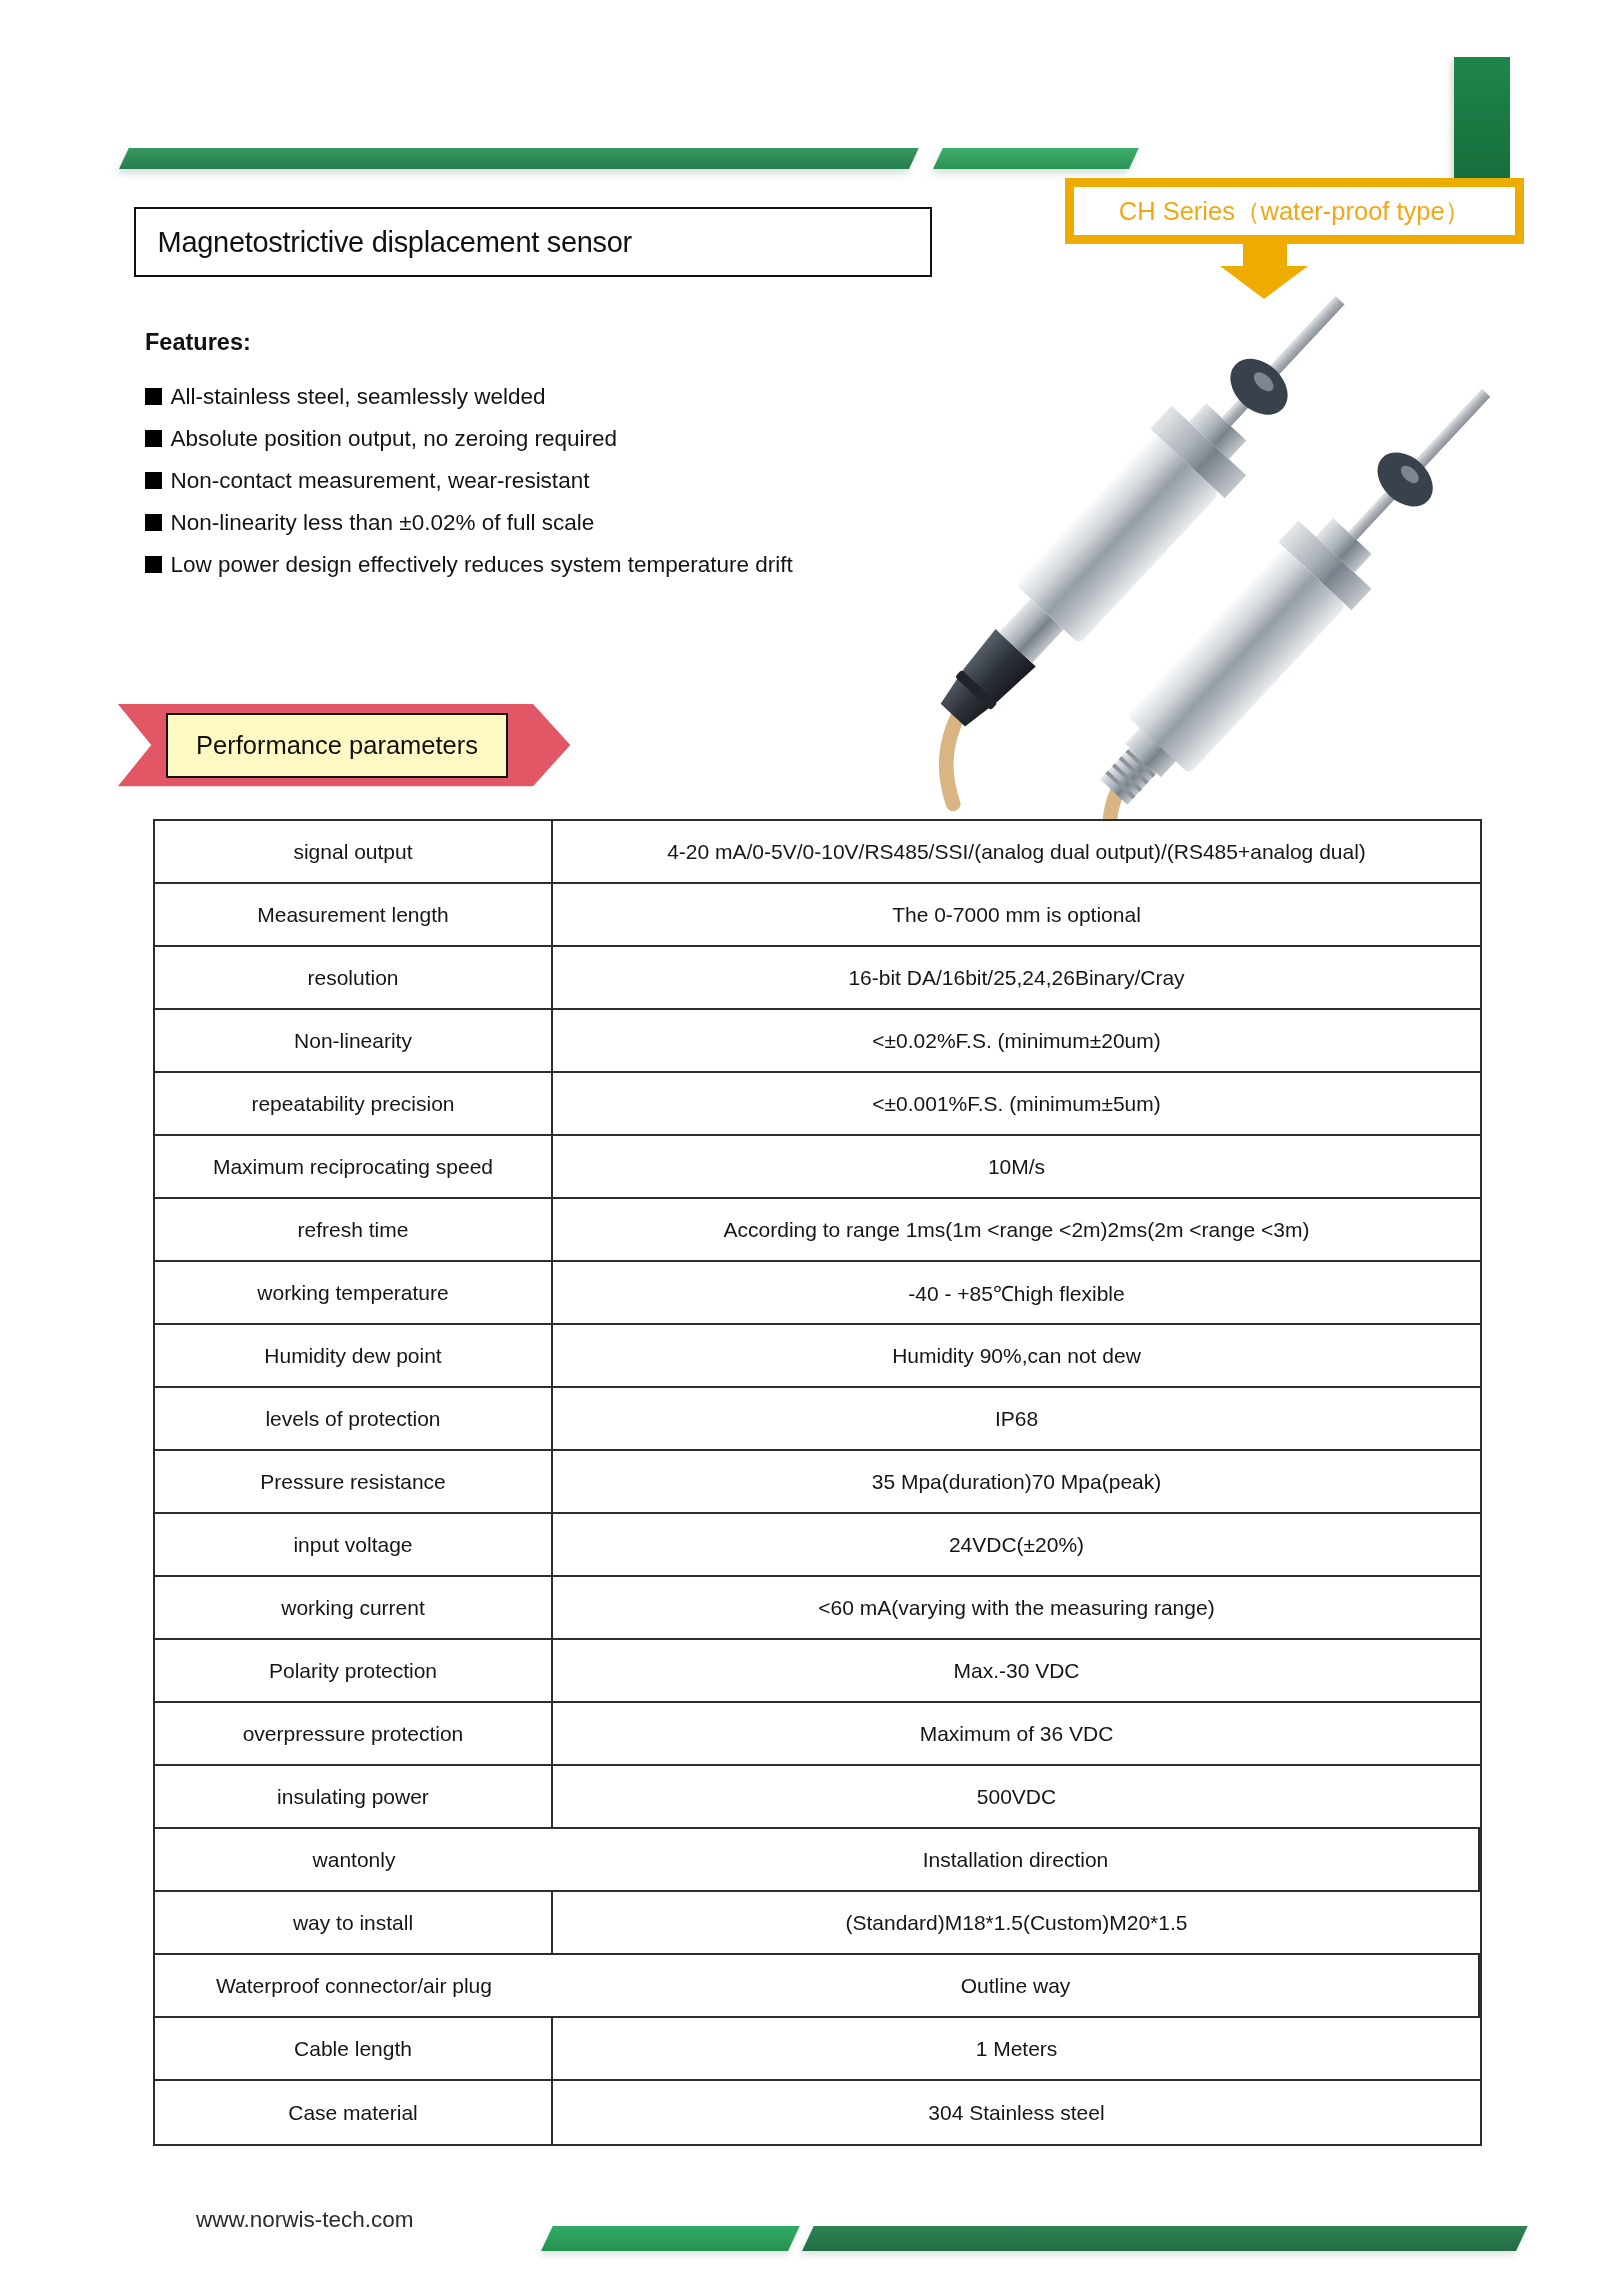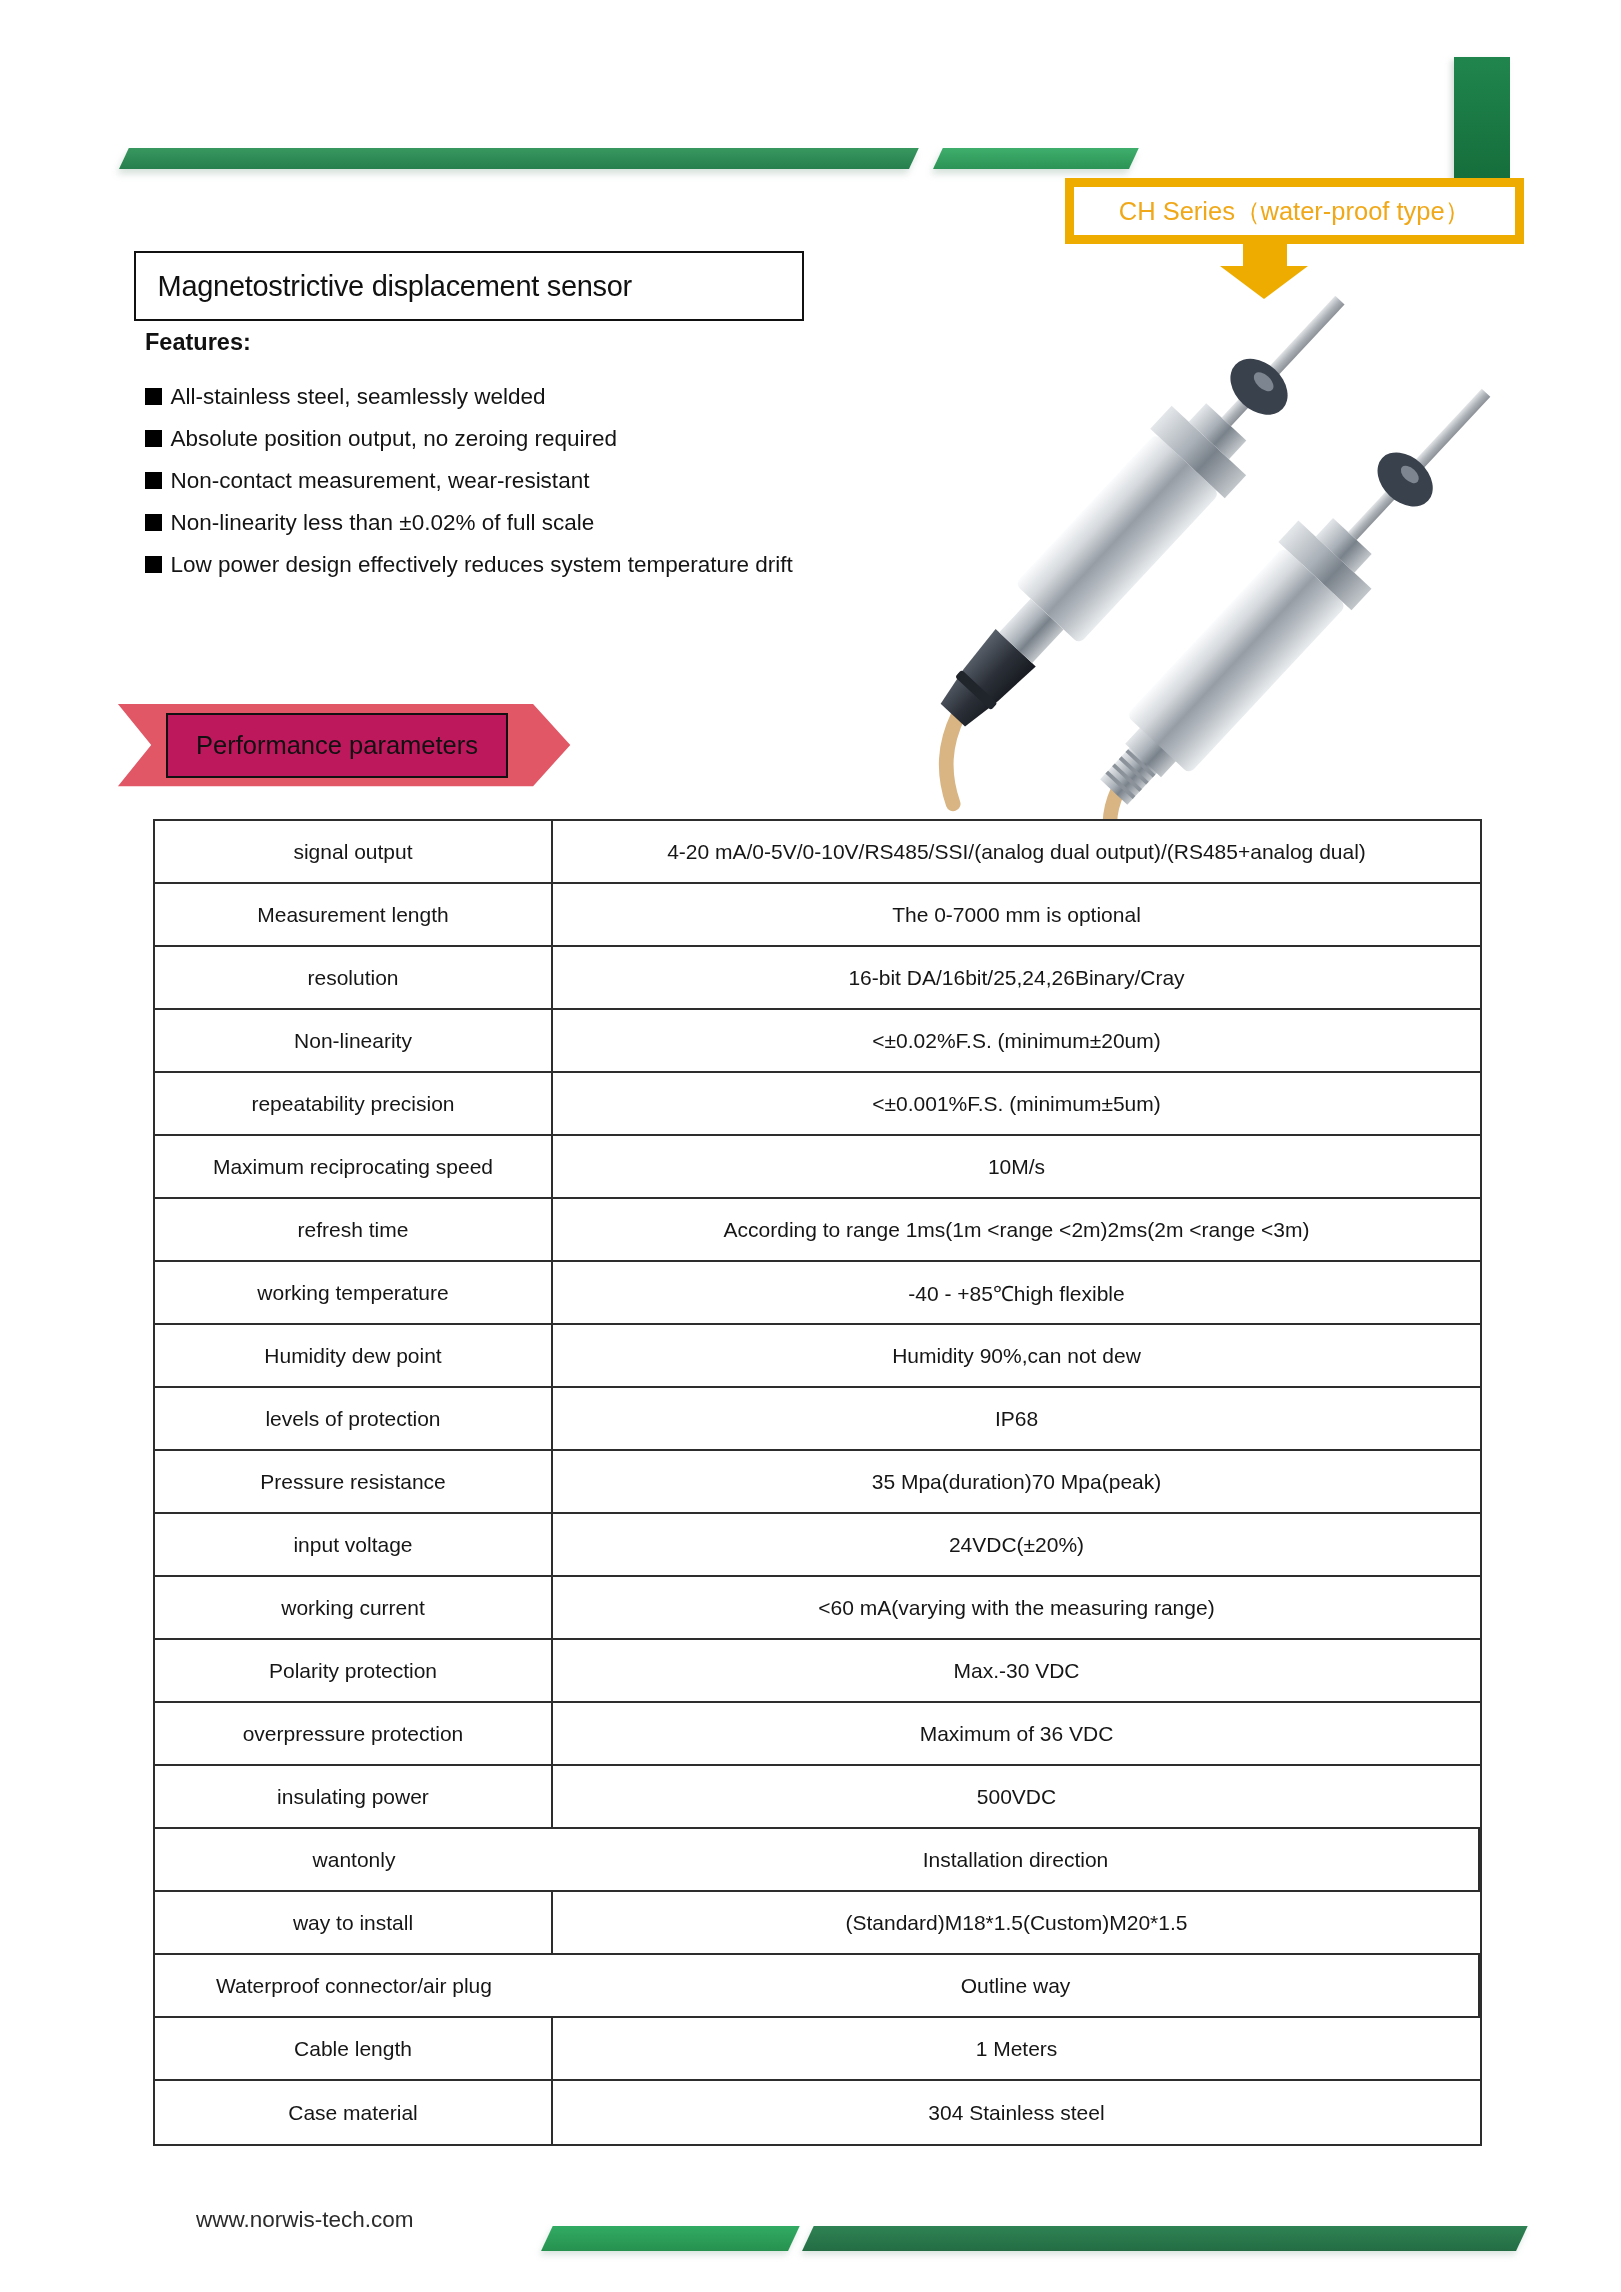--- a/index.html
+++ b/index.html
@@ -31,23 +31,23 @@
     transform:skewX(-25deg);
     box-shadow:0 4.9px 6.9px rgba(110,150,130,.28);
   }
   .green-block{
     position:absolute;left:1454px;top:57px;width:56px;height:123px;
     background:linear-gradient(180deg,#20854d 0%,#156e3b 100%);
     box-shadow:-2.9px 2.9px 5.9px rgba(90,120,100,.25);
   }
   
   .title-box{
-    position:absolute;left:134px;top:207px;width:670px;height:70px;
+    position:absolute;left:134px;top:207px;width:798px;height:70px;
     border:2.5px solid #111;background:#fff;
-    display:flex;align-items:center;padding-left:21.6px;margin-top:44px;
+    display:flex;align-items:center;padding-left:21.6px;
   }
   .title-box span{font-size:29px;letter-spacing:-0.3px;color:#111;}
   
   .series-box{
     position:absolute;left:1065px;top:178px;width:459px;height:66px;
     border:9.8px solid var(--amber);background:#fff;
     display:flex;align-items:center;justify-content:center;
   }
   .series-box span{font-size:25.5px;color:var(--amber-text);white-space:nowrap;}
   .series-arrow-stem{
@@ -68,21 +68,21 @@
   }
   .features .sq{
     width:16.7px;height:16.7px;background:#000;flex:0 0 16.7px;margin-right:8.8px;
   }
   
   .product-svg{position:absolute;left:882px;top:279px;}
   
   .ribbon-svg{position:absolute;left:114px;top:698px;}
   .ribbon-box{
     position:absolute;left:166px;top:713px;width:342px;height:65px;
-    border:2.9px solid #111;background:#be185d;
+    border:2.9px solid #111;background:#fef9c3;
     display:flex;align-items:center;justify-content:center;
   }
   .ribbon-box span{font-size:25.5px;color:#111;}
   
   .param-table{
     position:absolute;left:153px;top:819px;width:1329px;
     border:2.9px solid var(--line);background:#fff;
   }
   .t-row{
     display:grid;grid-template-columns:398px 1fr;height:63px;

